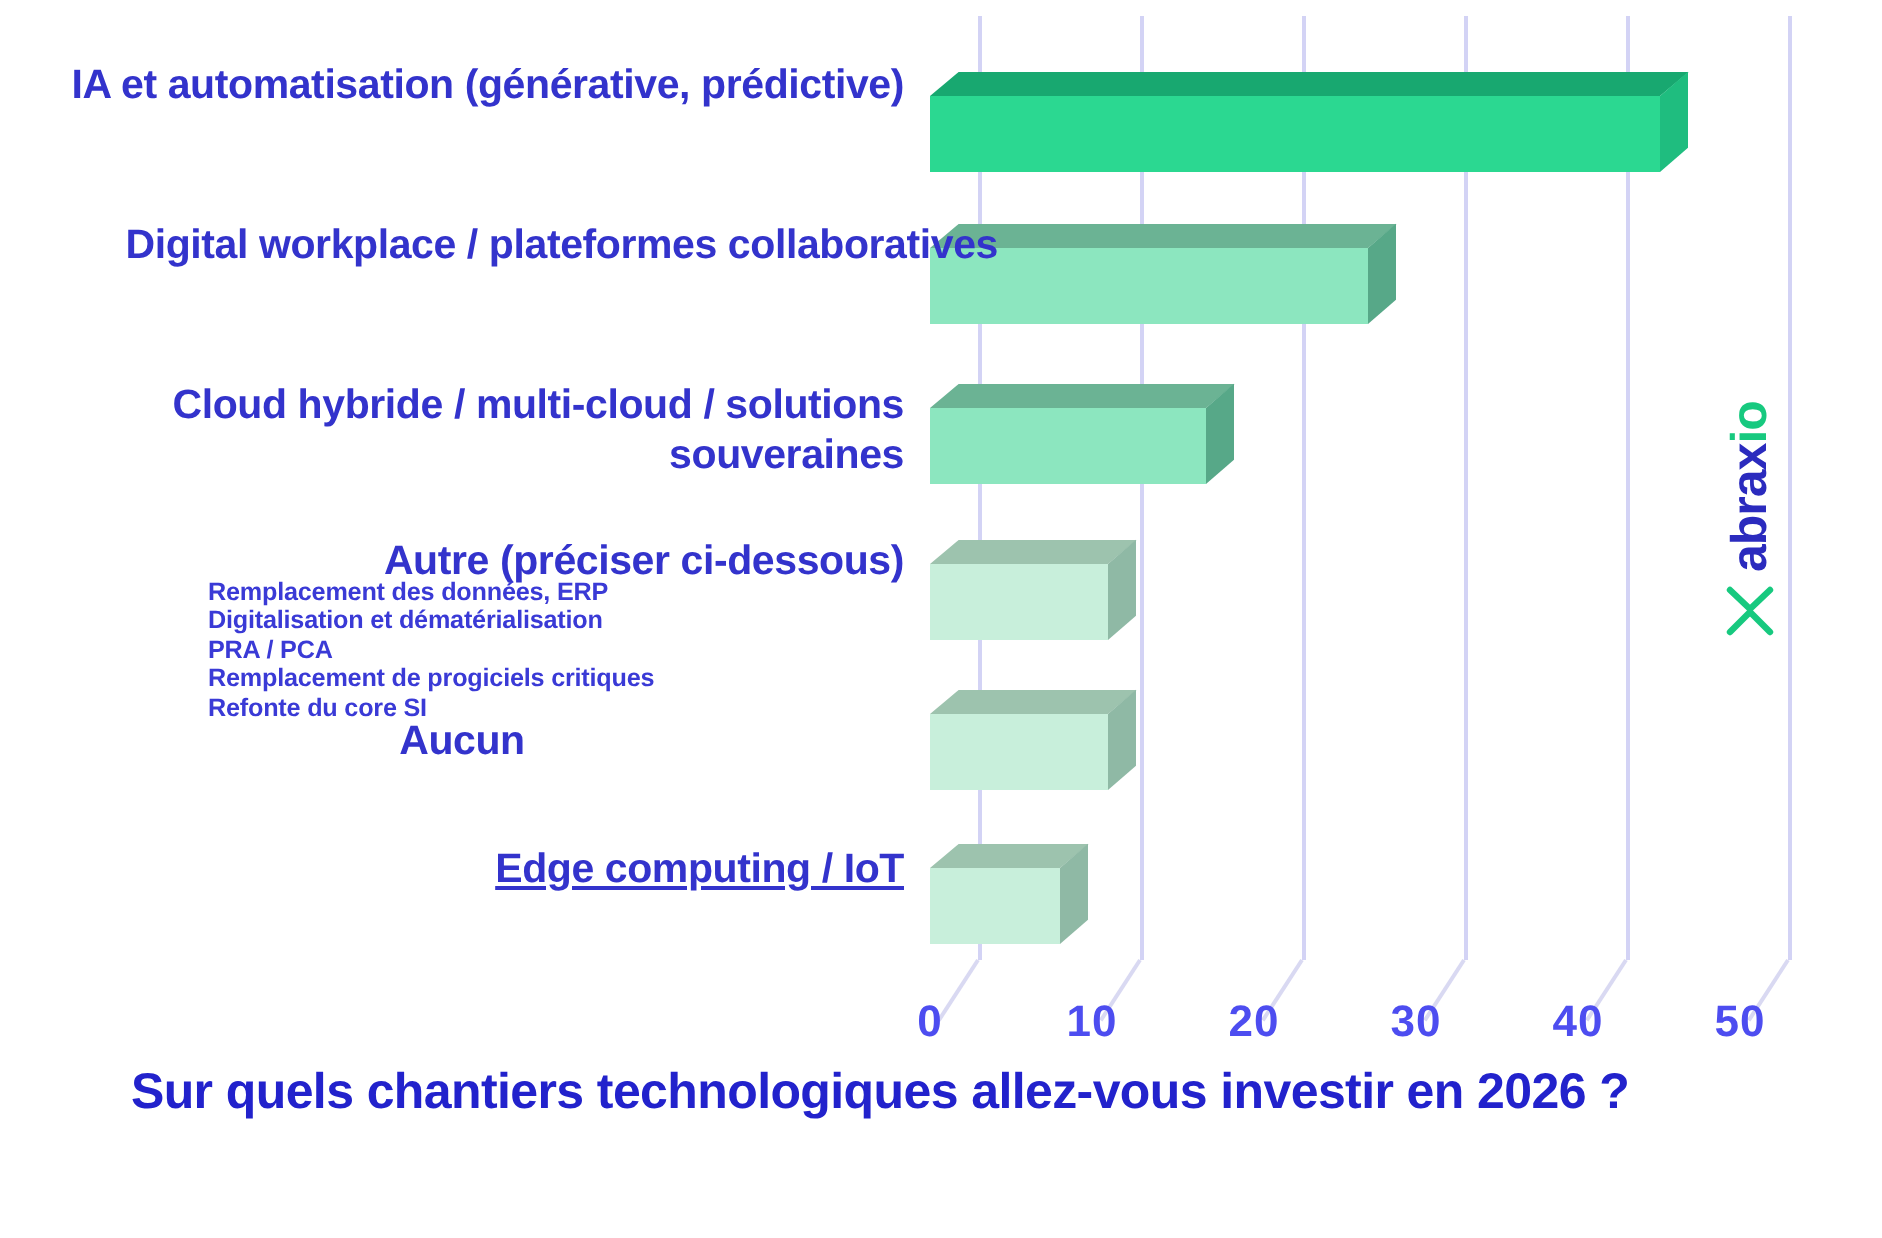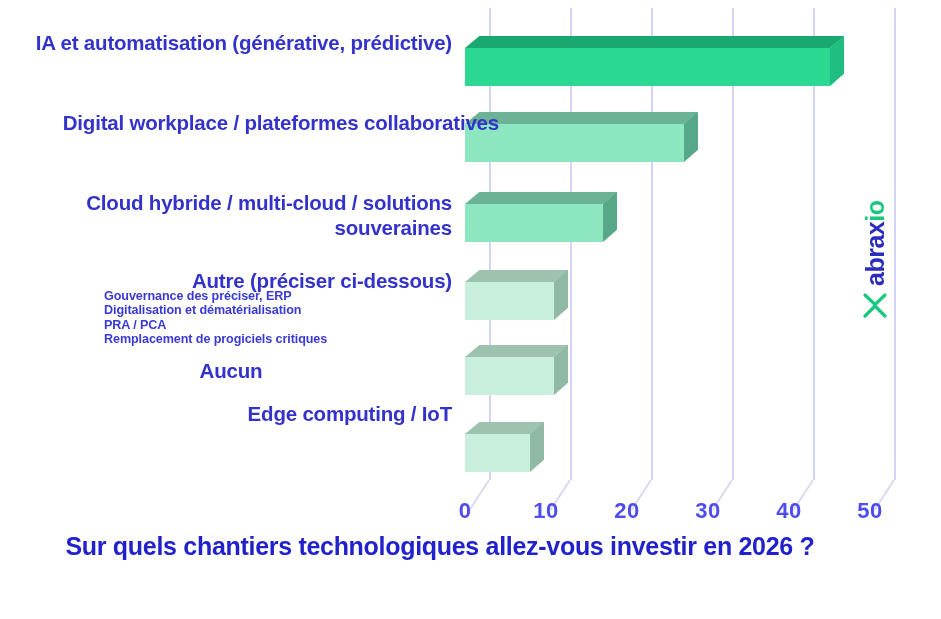--- a/index.html
+++ b/index.html
@@ -116,27 +116,28 @@
       <span class="tick" style="left: 268px; text-align: right;">30</span>
       <span class="tick" style="left: 349px;">40</span>
       <span class="tick" style="left: 430px;">50</span>
     </div>
 
   <div class="cat" style="left:10px;top:30px;width:442px;">IA et automatisation (générative, prédictive)</div>
   <div class="cat" style="left:10px;top:110px;width:442px;margin-left:47px;">Digital workplace / plateformes collaboratives</div>
   <div class="cat" style="left:10px;top:190px;width:442px;">Cloud hybride / multi-cloud / solutions souveraines</div>
   <div class="cat" style="left:10px;top:268px;width:442px;text-align:right;">Autre (préciser ci-dessous)</div>
   <div class="cat" style="left:10px;top:358px;width:442px;text-align:center;">Aucun</div>
-  <div class="cat" style="left:10px;top:401px;width:442px;">Edge computing / IoT</div>
+  <div class="cat" style="left:10px;top:422px;width:442px;text-decoration:underline;">Edge computing / IoT</div>
 
   <div class="annot">
-    <div>Gouvernance des préciser, ERP</div>
+    <div>Remplacement des données, ERP</div>
     <div>Digitalisation et dématérialisation</div>
     <div>PRA / PCA</div>
     <div>Remplacement de progiciels critiques</div>
+    <div>Refonte du core SI</div>
   </div>
 
   <div class="title">Sur quels chantiers technologiques allez-vous investir en 2026 ?</div>
 
   <div class="logo">
     <div class="inner">
       <svg class="mark" viewBox="0 0 26 26">
         <path d="M2 3 L12 13 L2 23" fill="none" stroke="#17c97f" stroke-width="3.2" stroke-linecap="round" stroke-linejoin="round"></path>
         <path d="M23 3 L13.5 13 L23 23" fill="none" stroke="#17c97f" stroke-width="3.2" stroke-linecap="round" stroke-linejoin="round"></path>
       </svg>

